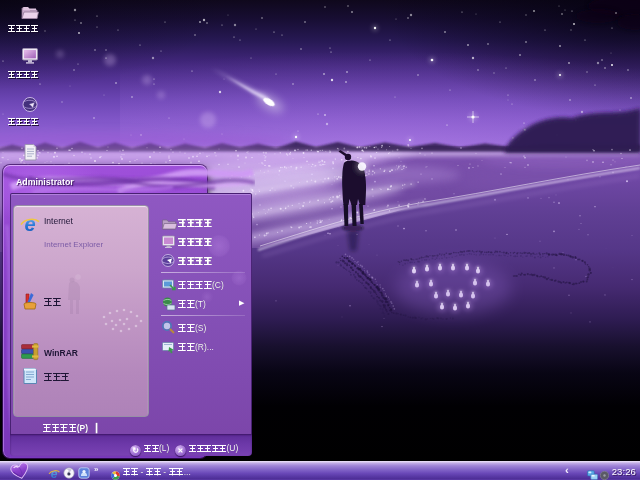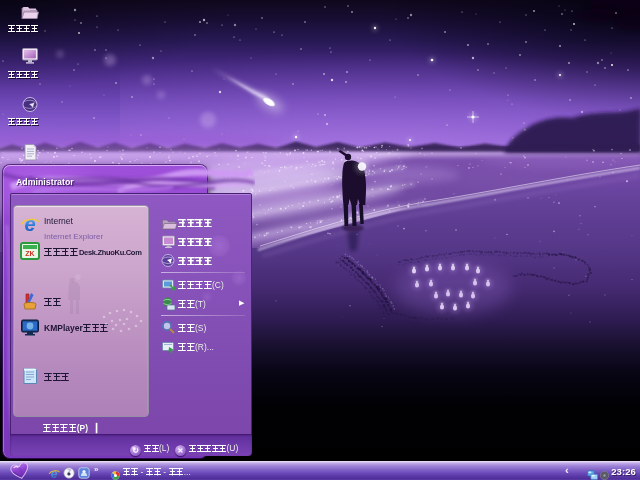--- a/index.html
+++ b/index.html
@@ -40,21 +40,21 @@
 #smfoot{position:absolute;left:7px;bottom:2px;width:242px;height:22px;border-radius:0 0 4px 4px;
 background:linear-gradient(180deg,#5e2c98 0%,#6c38a8 45%,#7a42b4 100%);box-shadow:inset 0 1px 2px rgba(35,5,65,0.6)}
 .fbt{position:absolute;top:9px;height:16px;color:#fff;font-size:8.5px;filter:drop-shadow(0.8px 0.9px 0 rgba(45,12,85,0.8))}
 .fico{display:inline-block;width:11px;height:11px;border-radius:50%;vertical-align:-2px;margin-right:3px;
 background:radial-gradient(circle at 35% 30%,#d8b8f4,#9a6ad0 60%,#7a48b4);box-shadow:0 1px 1px rgba(30,0,60,0.5);
 color:#fff;font-weight:bold;font-size:8px;text-align:center;line-height:11px}
 
 #tb{position:absolute;left:0;top:461px;width:640px;height:19px;
 background:linear-gradient(180deg,#f0e8fa 0%,#c0aae6 12%,#a085d8 25%,#8365c8 45%,#6a48b8 65%,#5838a4 82%,#4f2f98 93%,#5c3aa6 100%)}
 .qlico{position:absolute;top:4px;width:12px;height:12px}
-#clock{position:absolute;right:4px;top:4.5px;color:#fff;font-size:9.5px;font-weight:bold;text-shadow:1px 1px 0 rgba(50,20,80,0.8);letter-spacing:0.1px}
+#clock{position:absolute;right:4px;top:4.5px;color:#fff;font-size:9.5px;font-weight:normal;text-shadow:1px 1px 0 rgba(50,20,80,0.8);letter-spacing:0.1px}
 .tzw{color:#fff}
 </style></head>
 <body>
 <div id="scr">
     <svg id="wp" width="640" height="480" viewBox="0 0 640 480">
 <defs>
 <linearGradient id="sky" x1="0" y1="0" x2="0" y2="1">
 <stop offset="0" stop-color="#0f081c"></stop>
           <stop offset="0.13" stop-color="#180e34"></stop>
           <stop offset="0.27" stop-color="#271954"></stop>
@@ -1385,47 +1385,40 @@
                   <linearGradient id="ieg" x1="0" y1="0" x2="0" y2="1">
                     <stop offset="0" stop-color="#90ccf6"></stop>
                     <stop offset="0.55" stop-color="#2a7ad8"></stop>
                     <stop offset="1" stop-color="#1856b4"></stop>
                   </linearGradient>
                 </defs>
                 <text x="10" y="17" font-size="20" font-weight="bold" font-style="italic" fill="url(#ieg)" text-anchor="middle" font-family="Liberation Sans">e</text>
                 <path d="M1,10.6 C4.5,4.6 15,3.8 19,7.6" stroke="#f0c83a" stroke-width="1.6" fill="none" opacity="0.95"></path>
               </svg></div>
             <div style="position:absolute;left:26px;top:4px;font-size:8.5px;font-weight:normal;color:#1e1535">Internet</div>
-            <div class="sub" style="position:absolute;left:26px;top:20px">Internet Explorer</div>
-          </div>
-          <div class="li" style="top:33px">
-            <div class="ic"><svg width="20" height="20" viewBox="0 0 20 20" style="">
-                <rect x="1" y="2" width="18" height="16" rx="2" fill="#e8f8e8" stroke="#2a9a3a" stroke-width="2"></rect>
-                <rect x="3" y="4" width="14" height="4" fill="#3ab04e"></rect>
-                <text x="10" y="14.5" font-size="7" font-weight="bold" fill="#d03020" text-anchor="middle" font-family="Liberation Sans">ZK</text>
-              </svg></div>
-            <div class="tx"><i class="z z9 zd"></i><i class="z z9 zd"></i><i class="z z9 zd"></i><i class="z z9 zd"></i><span style="margin-left:1px;font-size:7.5px;letter-spacing:-0.3px">Desk.ZhuoKu.Com</span></div>
+            <div class="sub" style="position:absolute;left:26px;top:28px">Internet Explorer</div>
           </div>
           <div class="li" style="top:83px">
             <div class="ic"><svg width="20" height="19" viewBox="0 0 20 19" style="">
                 <path d="M6,3 L9,3 9,13 7.5,16 6,13 Z" fill="#d83030" stroke="#901818" stroke-width="0.6"></path>
                 <path d="M11,2 L13.6,4 8,15 6.5,14 Z" fill="#3a6ad8"></path>
                 <path d="M4,13 C4,11 16,11 16,13 L15,18 5,18 Z" fill="#e8a03a" stroke="#a06a10" stroke-width="0.8"></path>
               </svg></div>
             <div class="tx"><i class="z z9 zd"></i><i class="z z9 zd"></i></div>
           </div>
-          <div class="li" style="top:109px">
-            <div class="ic"><svg width="20" height="19" viewBox="0 0 20 19" style="">
-                <rect x="1.5" y="3" width="17" height="12" rx="1.5" fill="#1a3a6a" stroke="#0a1a3a" stroke-width="1"></rect>
-                <rect x="3" y="4.5" width="14" height="9" fill="#2a6ac8"></rect>
-                <circle cx="10" cy="9" r="3.4" fill="#8ac4f0" opacity="0.8"></circle>
-                <rect x="7" y="15" width="6" height="2" fill="#122a50"></rect>
-                <rect x="5" y="17" width="10" height="1.5" fill="#122a50"></rect>
+          <div class="li" style="top:134px">
+            <div class="ic"><svg width="19" height="19" viewBox="0 0 19 19" style="">
+                <rect x="1.5" y="2.6" width="12" height="4.4" rx="0.8" fill="#aa2e3a" stroke="#701820" stroke-width="0.5"></rect>
+                <rect x="1.5" y="7.3" width="12" height="4.4" rx="0.8" fill="#3a50b0" stroke="#1f2e6e" stroke-width="0.5"></rect>
+                <rect x="1.5" y="12" width="12" height="4.4" rx="0.8" fill="#2f9a4e" stroke="#176630" stroke-width="0.5"></rect>
+                <rect x="13.6" y="1.6" width="4.2" height="16" rx="0.8" fill="#c8a030" stroke="#8a6a10" stroke-width="0.5"></rect>
+                <rect x="12" y="3.4" width="6.6" height="2.2" fill="#e0b840"></rect>
+                <rect x="12" y="13.4" width="6.6" height="2.2" fill="#e0b840"></rect>
               </svg></div>
-            <div class="tx">KMPlayer<i class="z z9 zd"></i><i class="z z9 zd"></i><i class="z z9 zd"></i></div>
+            <div class="tx">WinRAR</div>
           </div>
           <div class="li" style="top:158px">
             <div class="ic"><svg width="20" height="20" viewBox="0 0 20 20" style="">
                 <path d="M4,2.5 L15,2.5 16.5,4 16.5,17.5 4,17.5 Z" fill="#cfe6fa" stroke="#5a86b4" stroke-width="1"></path>
                 <path d="M6,6 l8,0 M6,8.5 l8,0 M6,11 l8,0 M6,13.5 l5,0" stroke="#7aa2cc" stroke-width="0.9"></path>
                 <path d="M4,2.5 L15,2.5 16.5,4 4,4.5 Z" fill="#eef6ff"></path>
               </svg></div>
             <div class="tx"><i class="z z9 zd"></i><i class="z z9 zd"></i><i class="z z9 zd"></i></div>
           </div>
           <div style="position:absolute;left:55px;top:268px;width:60px"></div>

